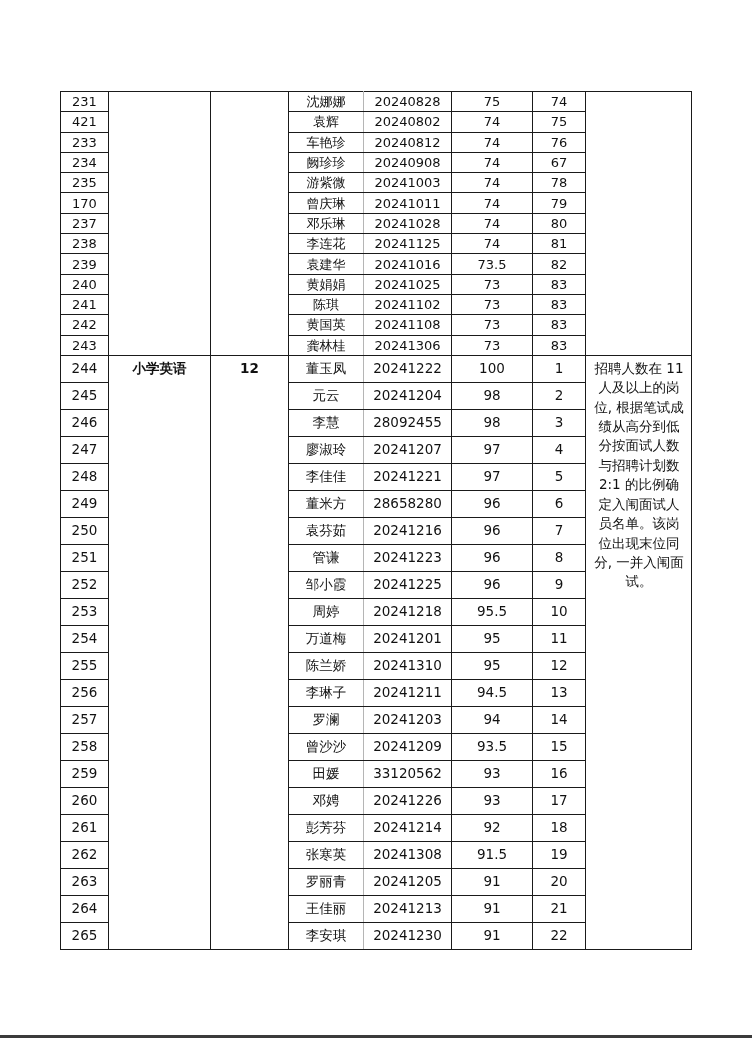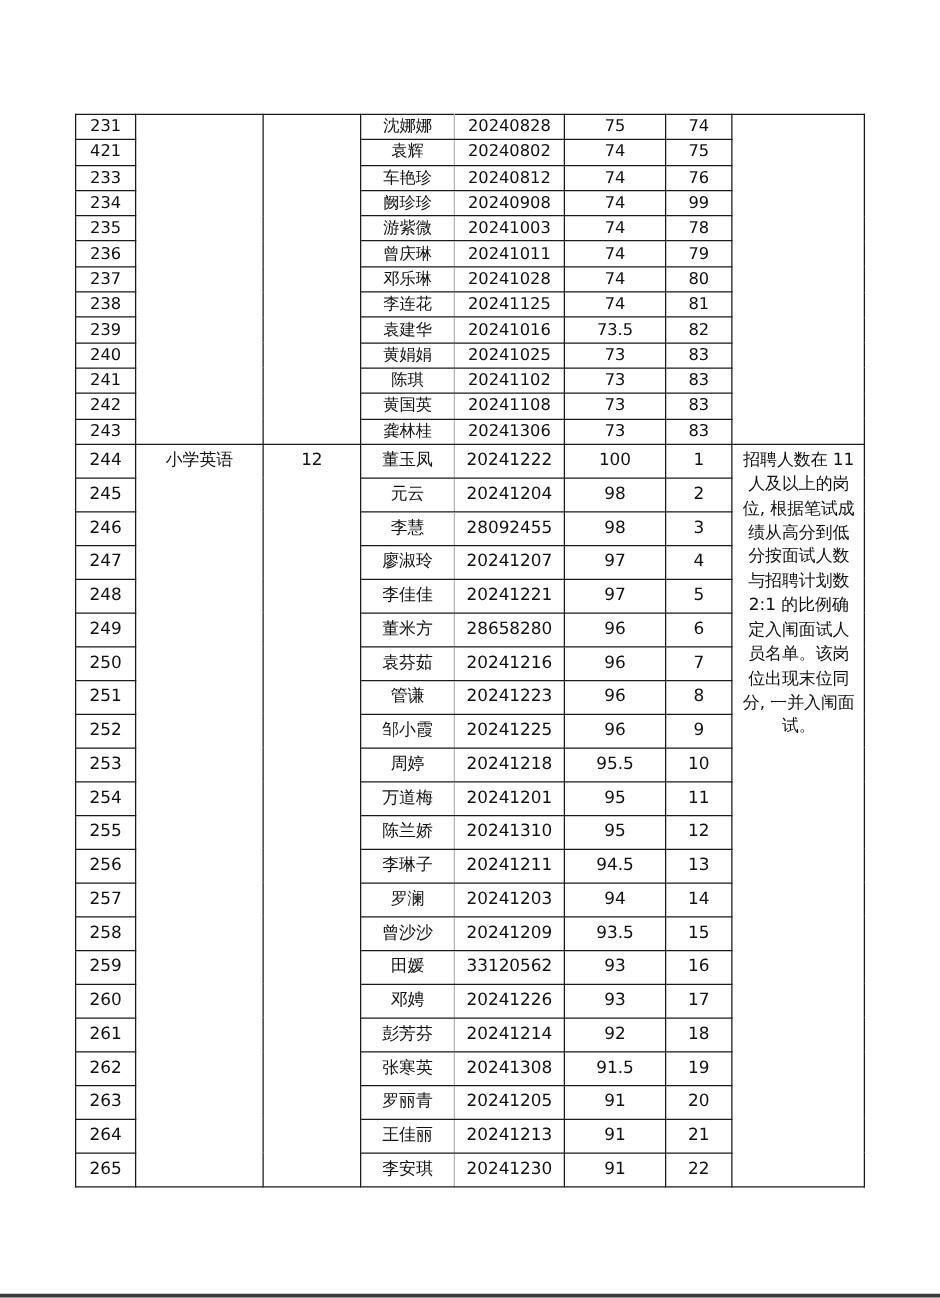--- a/index.html
+++ b/index.html
@@ -40,20 +40,21 @@
       overflow: hidden;
       white-space: nowrap;
     }
     table.roster td.c-name { border-right-color: #b5b5b5; }
     table.roster td.c-id { border-left-color: #b5b5b5; }
     tr.small-row td { height: 19.3px; font-size: 13px; }
     tr.big-row td { height: 26px; font-size: 13.5px; }
     td.c-merged {
       vertical-align: top !important;
       padding-top: 6px !important;
+      font-weight: bold;
     }
     td.c-note {
       vertical-align: top !important;
       text-align: center;
       white-space: normal !important;
       padding: 3px 6px 0 7px !important;
       font-size: 13px;
       line-height: 19.4px !important;
       word-break: break-all;
     }
@@ -104,31 +105,31 @@
           <td class="c-name">车艳珍</td>
           <td class="c-id">20240812</td>
           <td class="c-score">74</td>
           <td class="c-rank">76</td>
         </tr>
         <tr class="small-row">
           <td class="c-no">234</td>
           <td class="c-name">阙珍珍</td>
           <td class="c-id">20240908</td>
           <td class="c-score">74</td>
-          <td class="c-rank">99</td>
+          <td class="c-rank">67</td>
         </tr>
         <tr class="small-row">
           <td class="c-no">235</td>
           <td class="c-name">游紫微</td>
           <td class="c-id">20241003</td>
           <td class="c-score">74</td>
           <td class="c-rank">78</td>
         </tr>
         <tr class="small-row">
-          <td class="c-no">236</td>
+          <td class="c-no">170</td>
           <td class="c-name">曾庆琳</td>
           <td class="c-id">20241011</td>
           <td class="c-score">74</td>
           <td class="c-rank">79</td>
         </tr>
         <tr class="small-row">
           <td class="c-no">237</td>
           <td class="c-name">邓乐琳</td>
           <td class="c-id">20241028</td>
           <td class="c-score">74</td>

